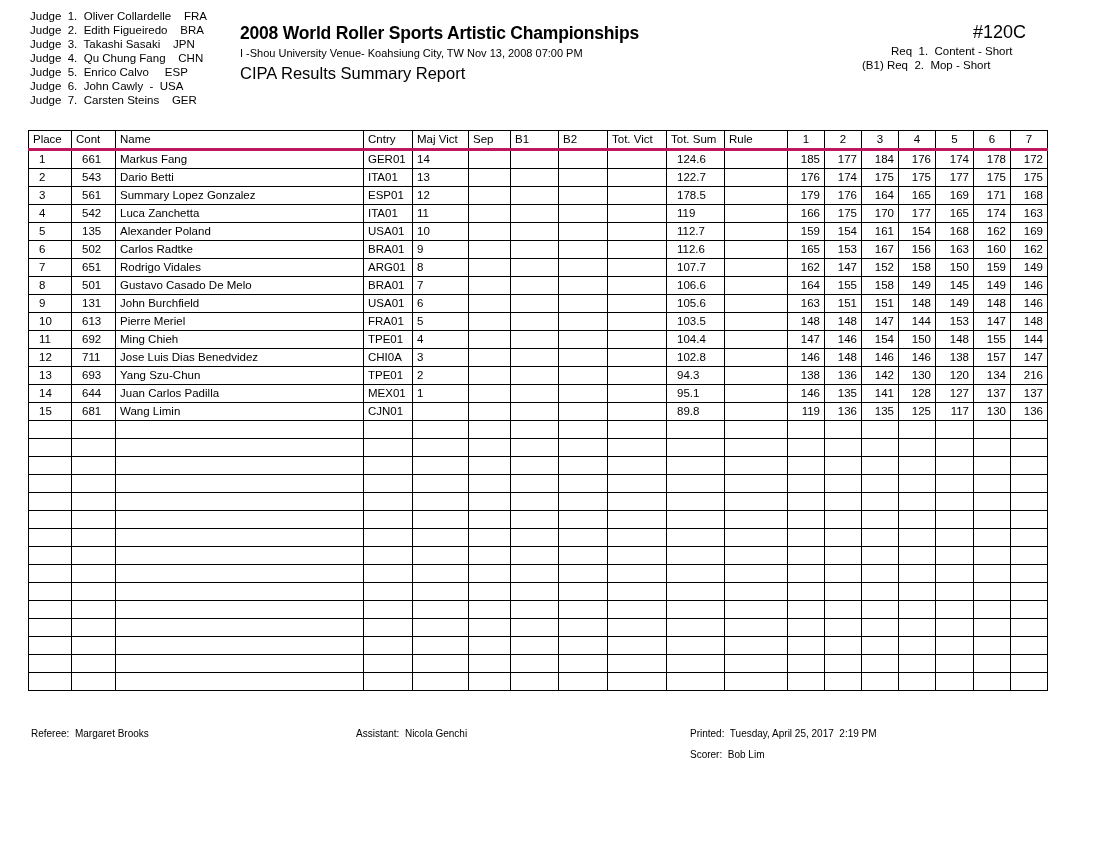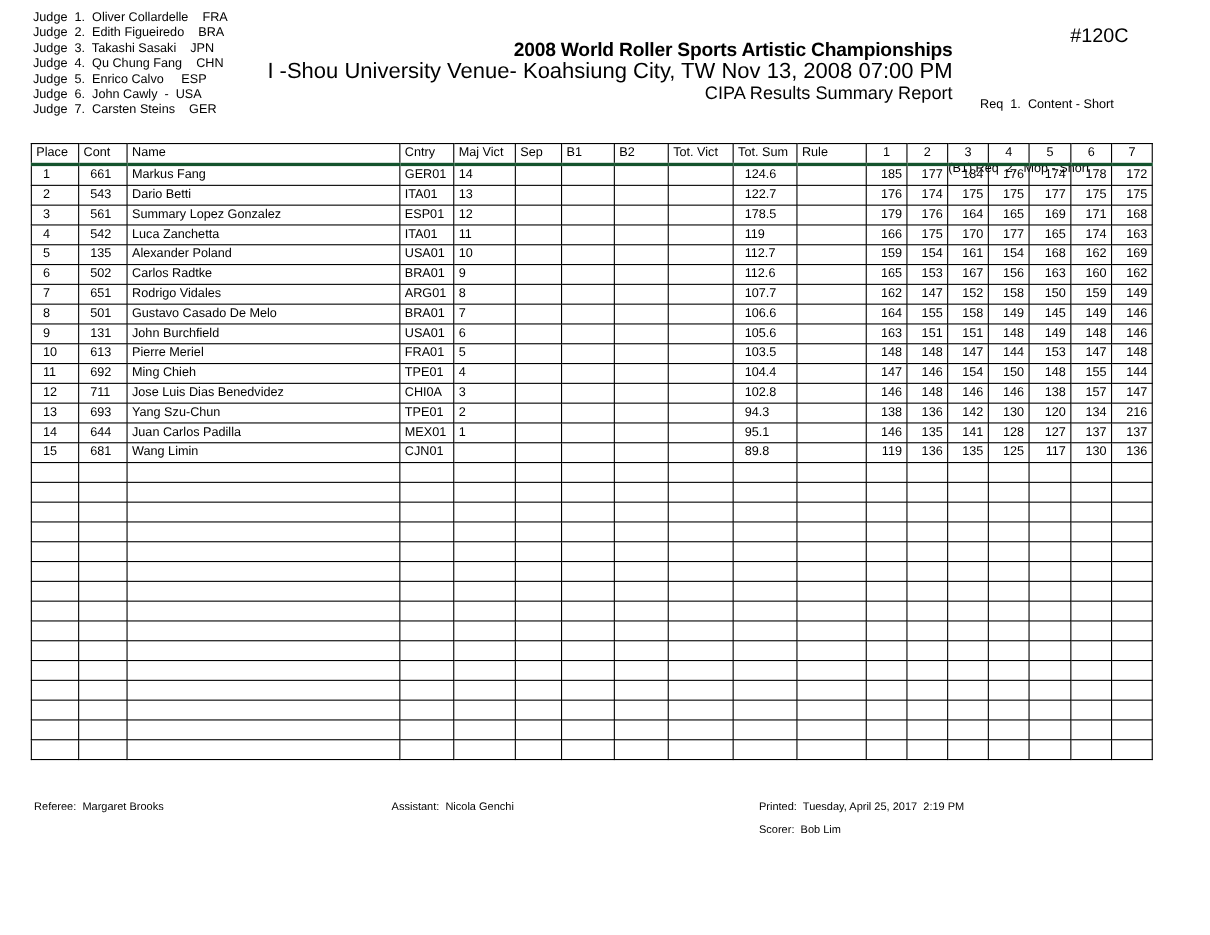--- a/index.html
+++ b/index.html
@@ -6,46 +6,46 @@
     body {
       width: 1100px; height: 850px; position: relative; overflow: hidden;
       font-family: "Liberation Sans", sans-serif; color: #000;
     }
     .judges {
       position: absolute; left: 30px; top: 9px;
       font-size: 11.5px; line-height: 14px;
     }
     .judges div { white-space: pre; }
     .title-block {
-      position: absolute; left: 240px; width: 626px; top: 34px; text-align: right;
+      position: absolute; left: 240px; width: 626px; top: 22px; text-align: left;
     }
     .t1 { font-size: 17.5px; font-weight: bold; line-height: 22px; letter-spacing: -0.2px; }
-    .t2 { font-size: 20px; line-height: 18px; }
+    .t2 { font-size: 11px; line-height: 18px; }
     .t3 { font-size: 19px; font-weight: bold; line-height: 26px; }
     .t4 { font-size: 16.5px; line-height: 22px; }
     .event-no {
       position: absolute; right: 74px; top: 22px; font-size: 18px; font-weight: normal;
     }
     .reqs {
       position: absolute; left: 862px; top: 44px; font-size: 11.5px; line-height: 14px;
     }
-    .reqs div { white-space: pre; margin-top: 44px; }
+    .reqs div { white-space: pre; }
     .reqs .r1 { padding-left: 29px; }
 
     table.results {
       position: absolute; left: 28px; top: 130px;
       border-collapse: collapse; table-layout: fixed;
       font-size: 11.5px;
     }
     table.results td, table.results th {
       border: 1.5px solid #000; height: 17px; padding: 0 0 0 4px;
       white-space: nowrap; overflow: hidden; font-weight: normal; text-align: left;
       line-height: 17px;
     }
-    table.results thead th { border-bottom: 3px solid #14532d; font-size: 11.5px; }
+    table.results thead th { border-bottom: 3px solid #be185d; font-size: 11.5px; }
     table.results th.j, table.results td.j { text-align: right; padding: 0 4px 0 0; }
     table.results th.j { text-align: center; padding: 0; }
     table.results td.c { padding-left: 10px; margin-top: 36px; }
     table.results td.place { padding-left: 10px; }
 
     .footer { position: absolute; font-size: 10px; white-space: pre; }
   </style>
 </head>
 <body>
 

